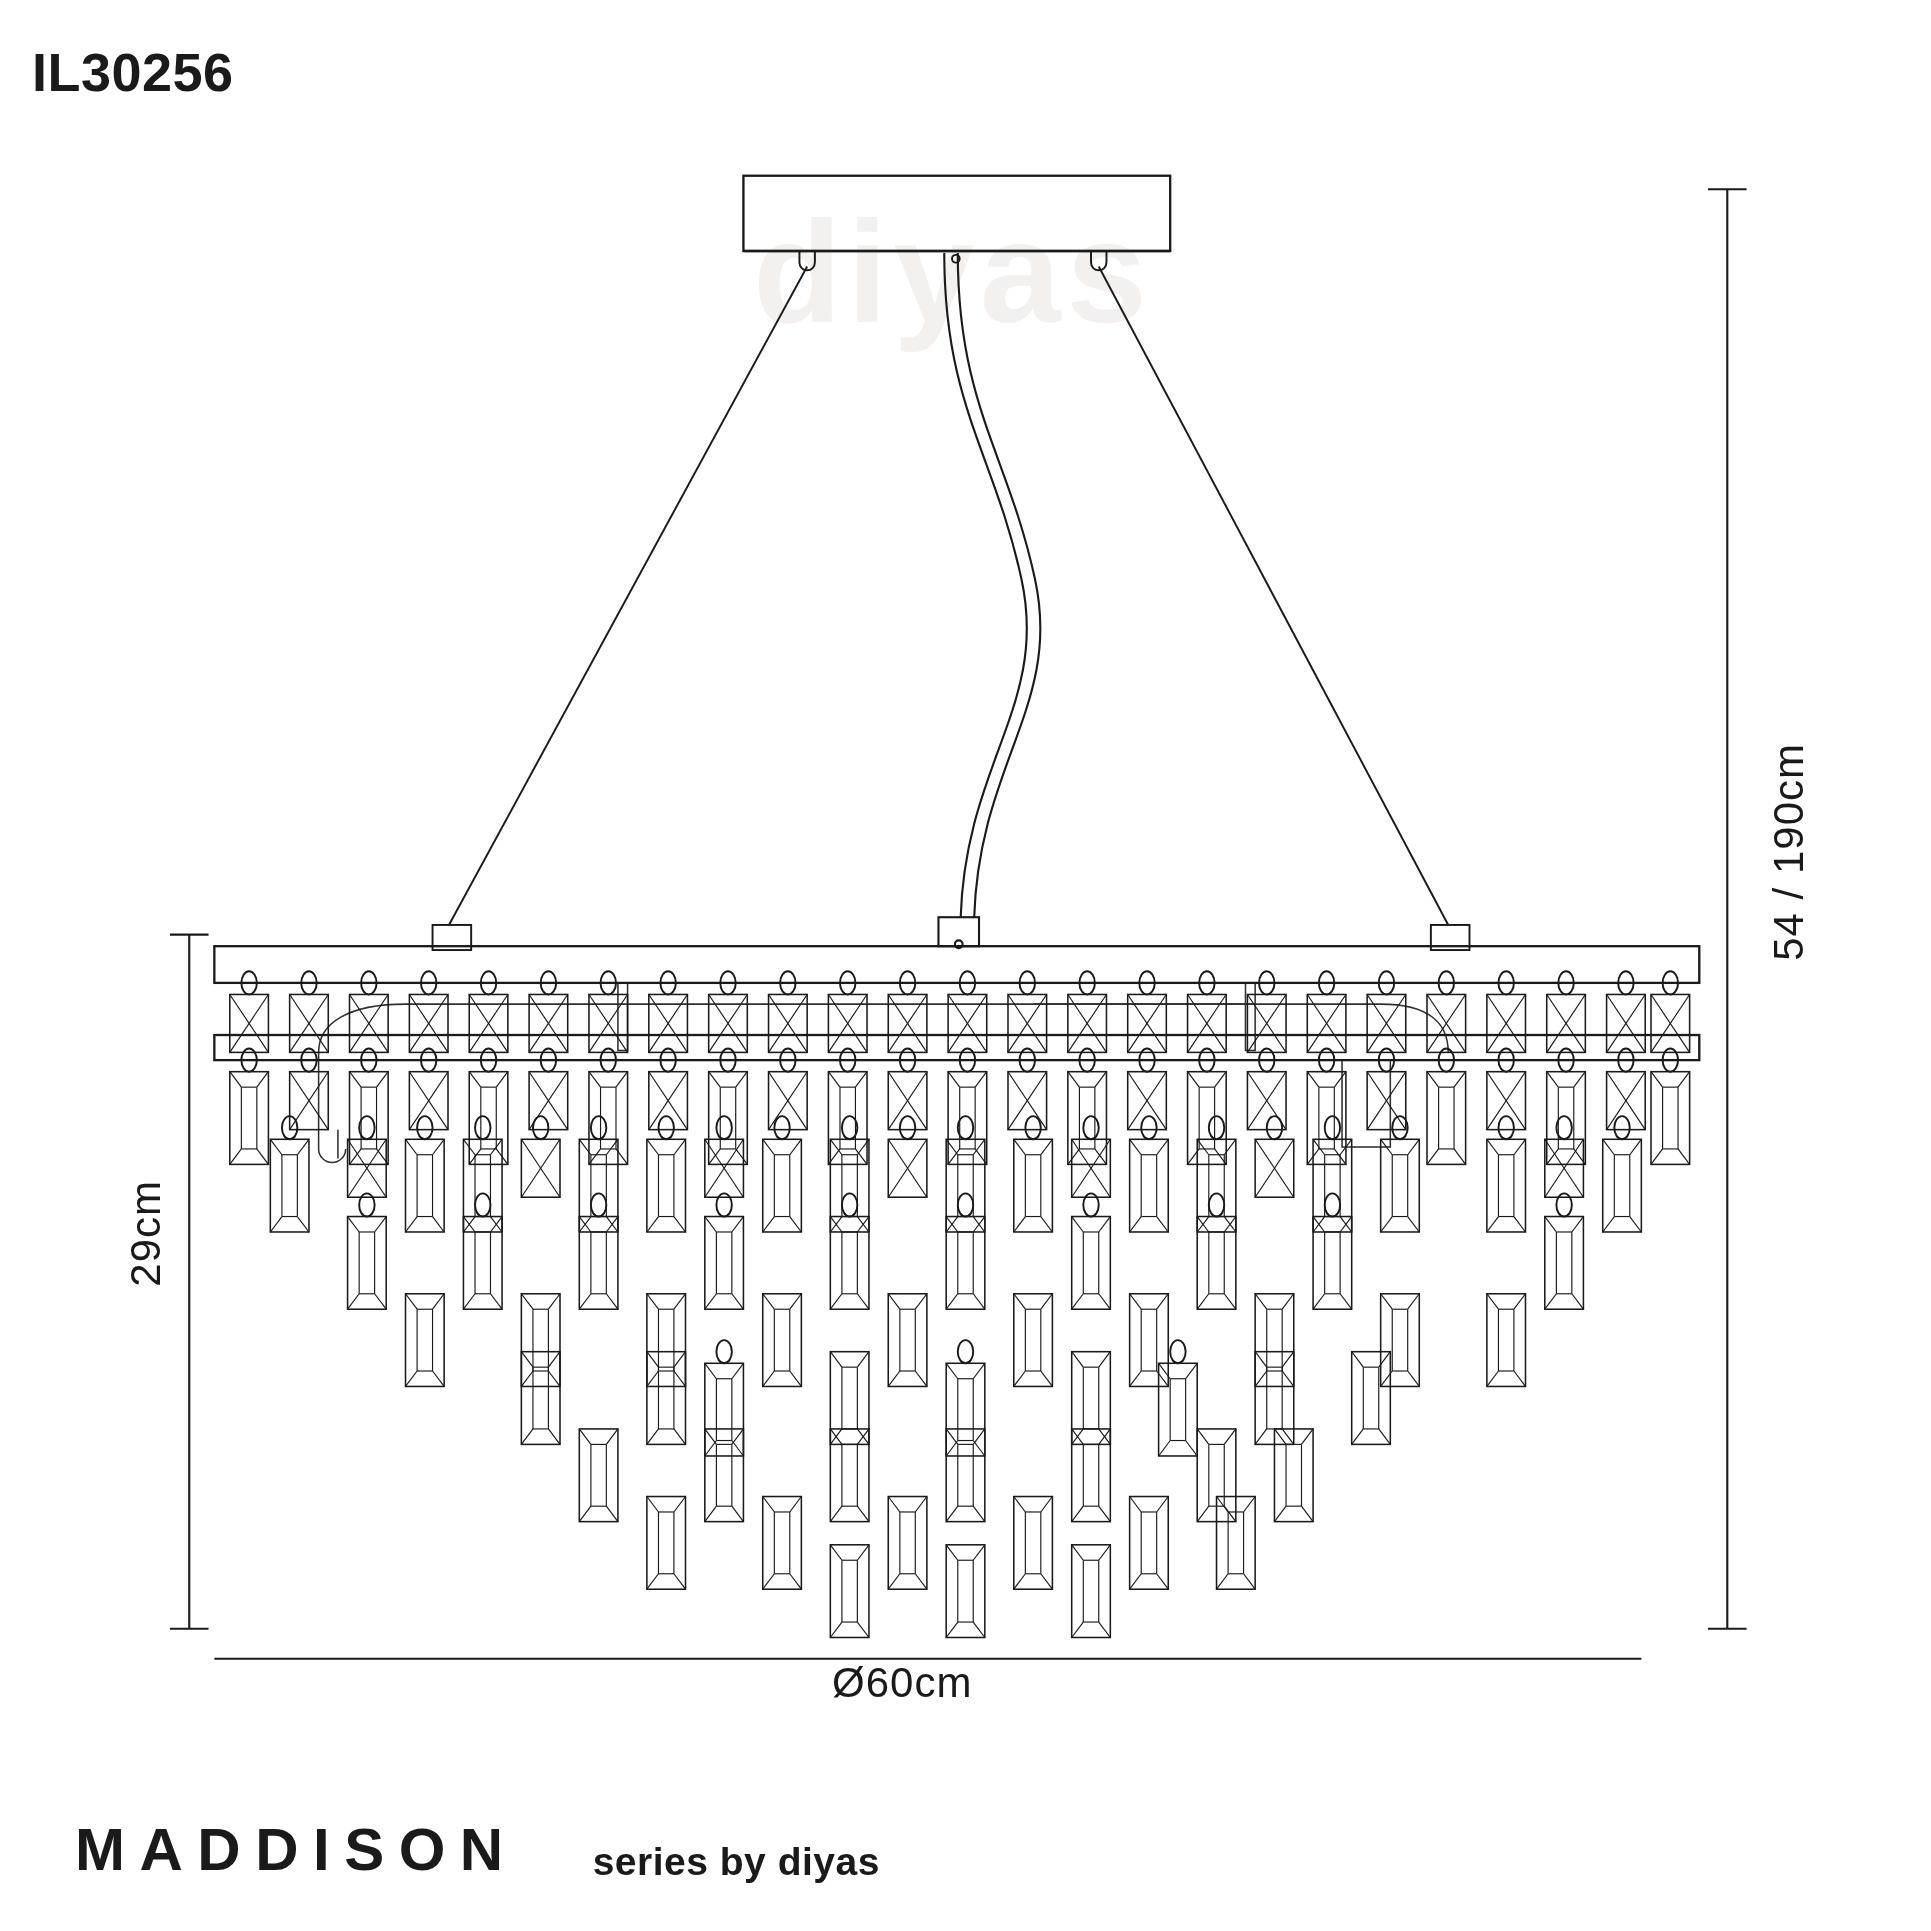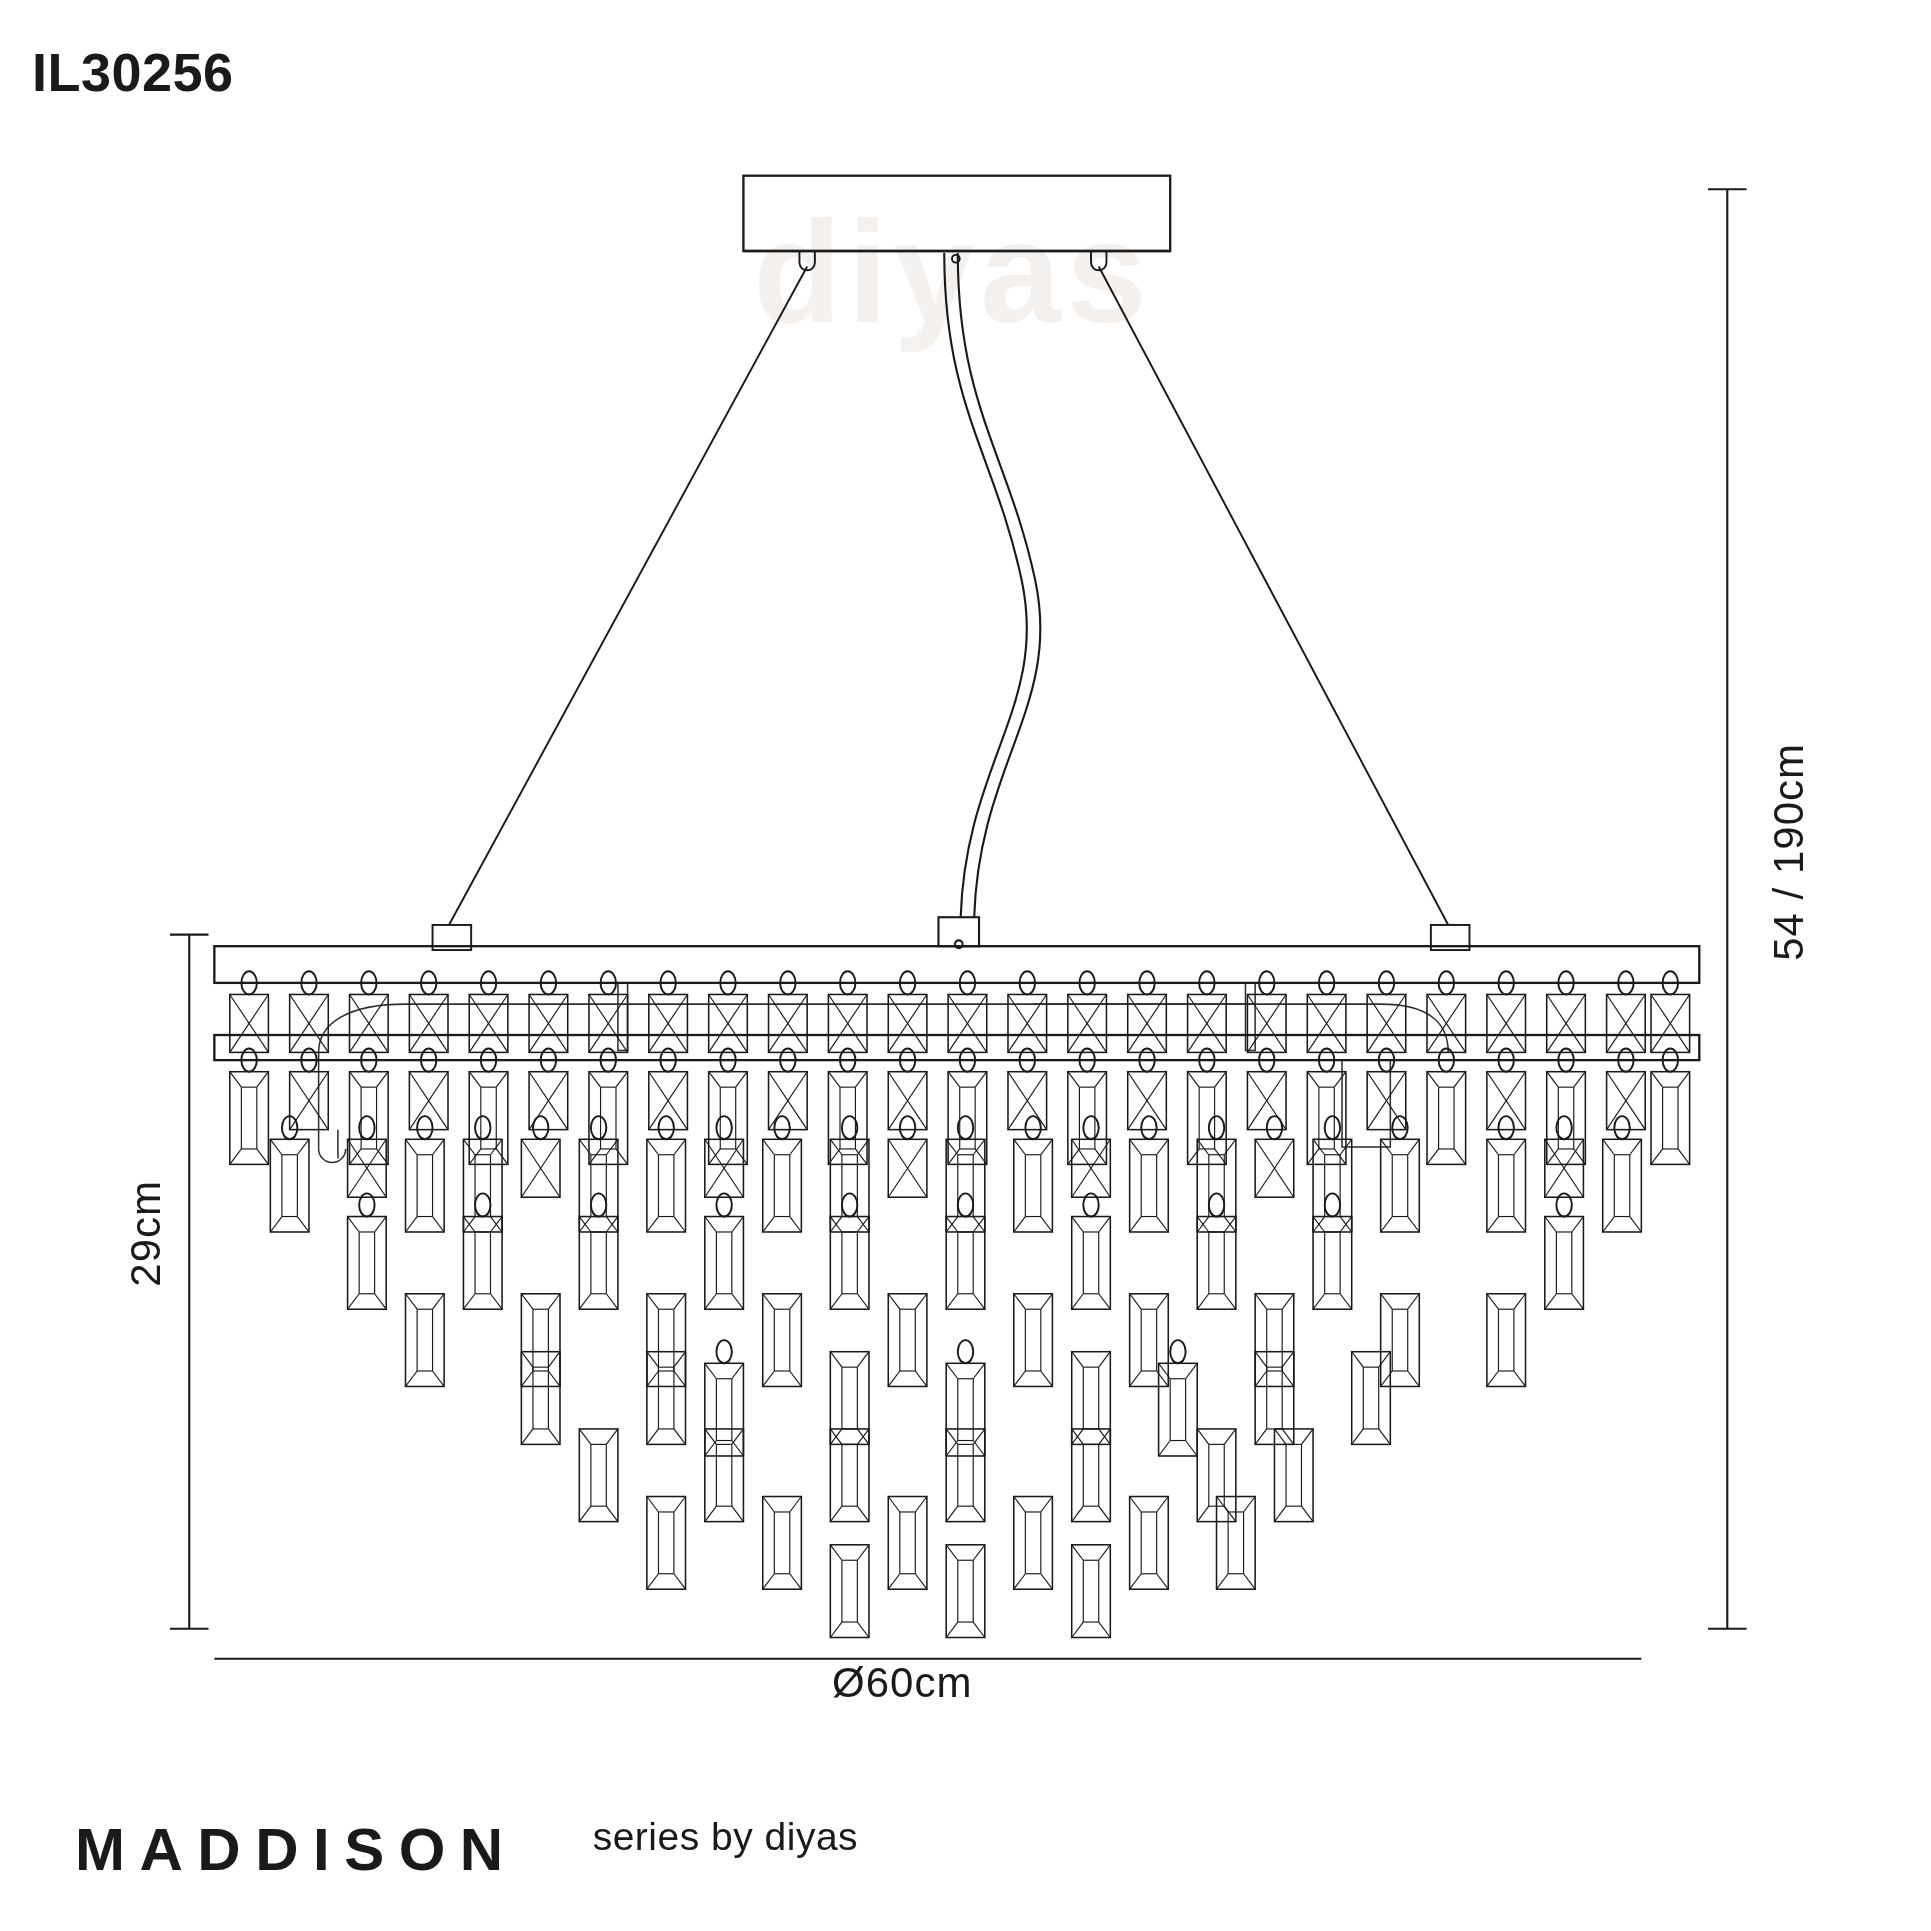--- a/index.html
+++ b/index.html
@@ -29,33 +29,33 @@
     font-weight: 700;
     letter-spacing: 0.5px;
     color: #1a1a1a;
     white-space: nowrap;
   }
   .brand-row {
     position: absolute;
     left: 75px;
     top: 1815px;
     display: flex;
-    align-items: flex-start;
+    align-items: flex-end;
     gap: 75px;
   }
   .brand-name {
     font-size: 60px;
     font-weight: 700;
     letter-spacing: 14.5px;
     color: #1a1a1a;
     white-space: nowrap;
   }
   .brand-series {
     font-size: 39px;
-    font-weight: 400;
+    font-weight: 700;
     letter-spacing: 0.5px;
     color: #1a1a1a;
     white-space: nowrap;
   }
   .dim-label {
     position: absolute;
     font-size: 42px;
     letter-spacing: 1px;
     color: #1a1a1a;
     white-space: nowrap;

